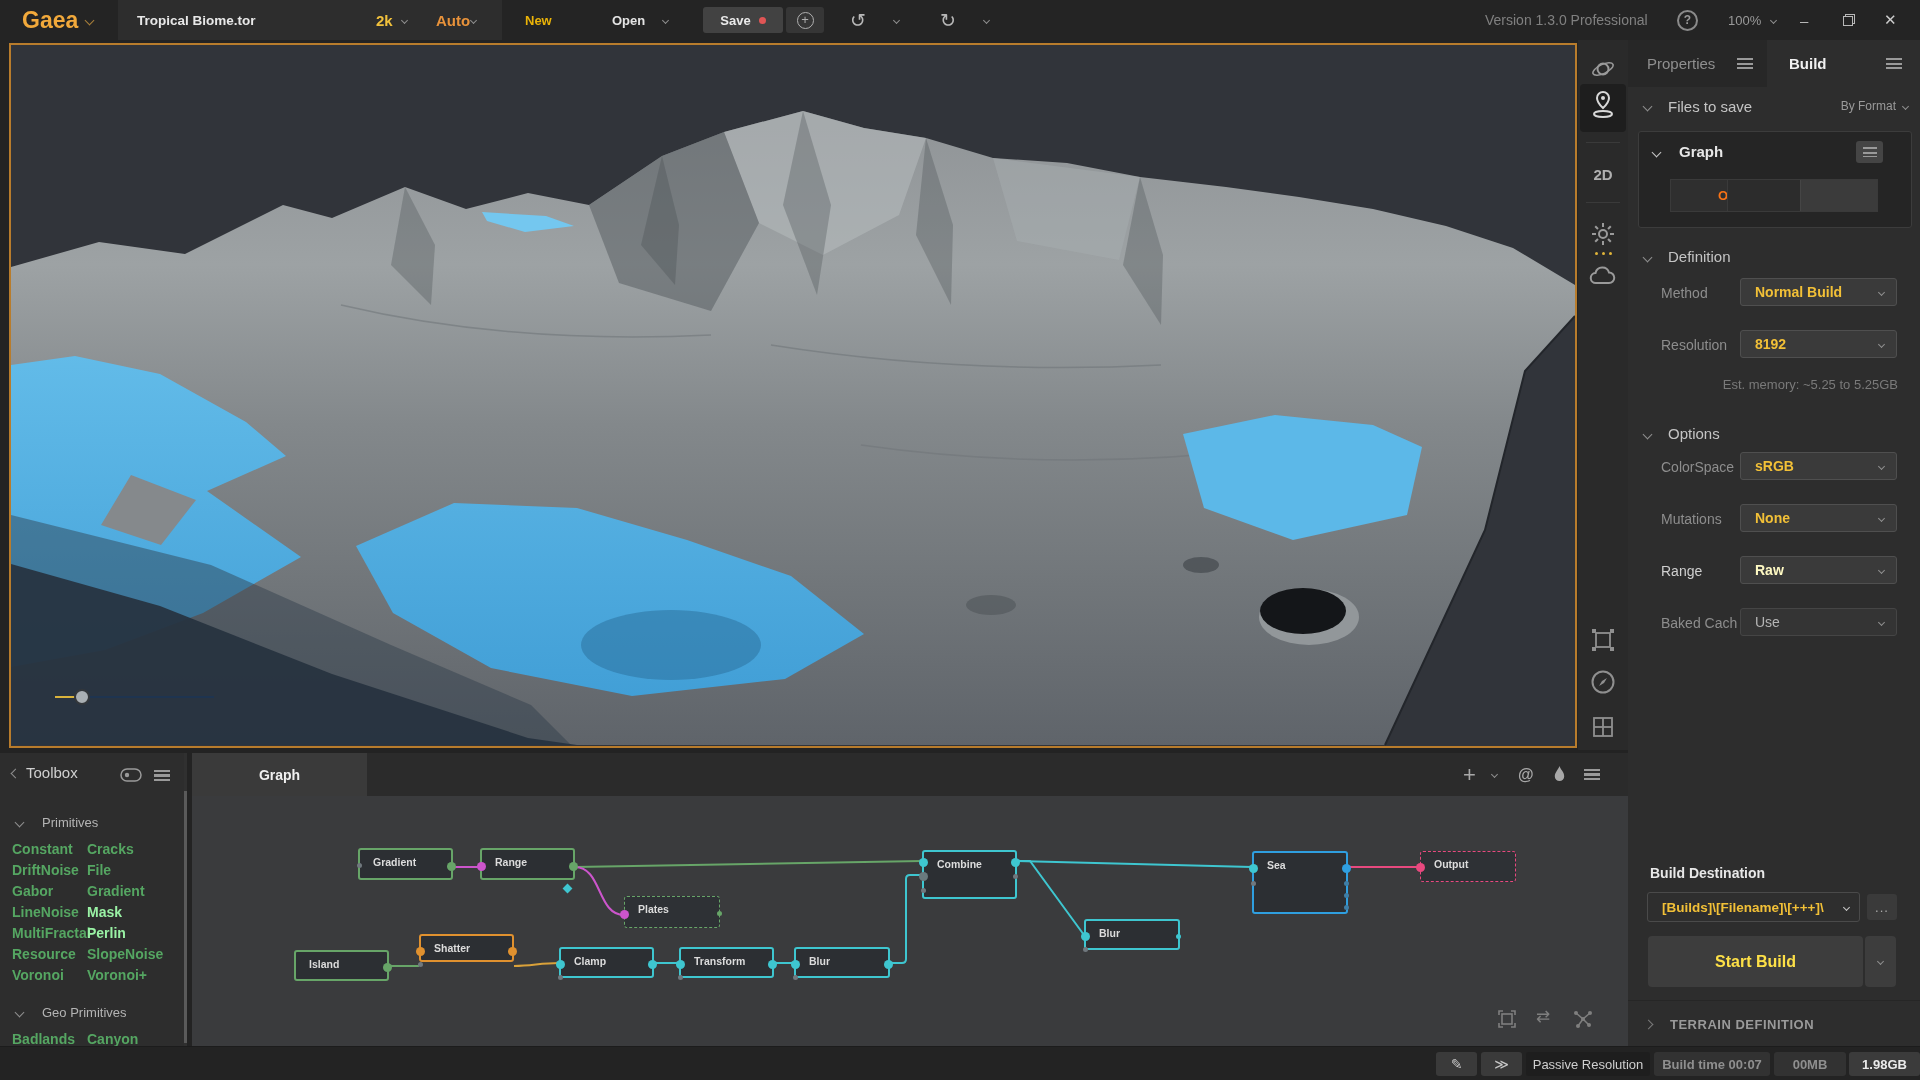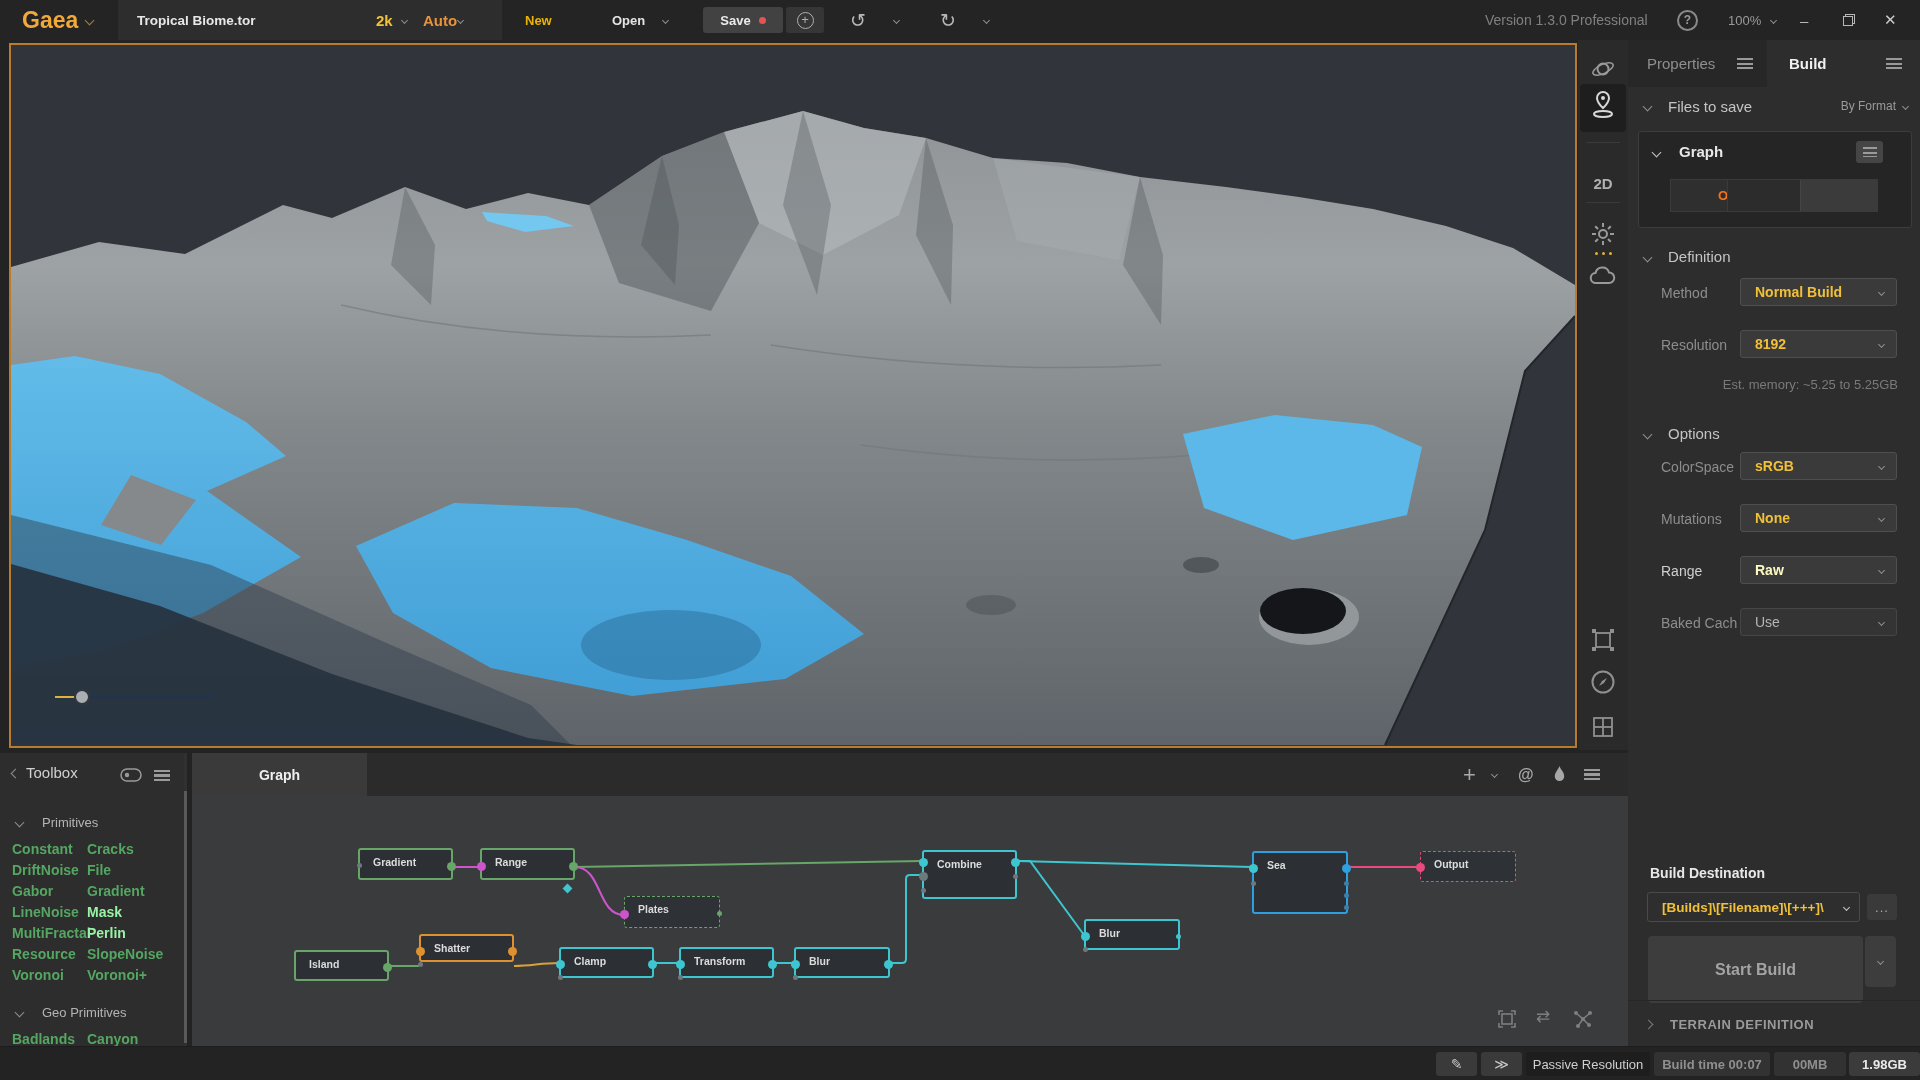--- a/index.html
+++ b/index.html
@@ -21,21 +21,21 @@
   .hb { display:inline-block; width:16px; height:11px; background:repeating-linear-gradient(to bottom,#9a9a9a 0 2px,transparent 2px 4.5px); }
   .hb.sm { width:14px; height:10px; }
 
   
   #topbar { position:absolute; left:0; top:0; width:1920px; height:40px; background:#242424; }
   #fileseg { position:absolute; left:118px; top:0; width:384px; height:40px; background:#2d2d2d; }
   .tb-text { position:absolute; top:0; height:40px; display:flex; align-items:center; }
   #gaea-logo { left:22px; gap:8px; font-size:23px; font-weight:bold; color:#f2a93b; }
   #file-name { left:137px; font-size:13.5px; font-weight:bold; color:#e8e8e8; }
   #res-dd { left:376px; gap:9px; font-size:15px; font-weight:bold; color:#f1c13c; }
-  #auto-dd { left:423px; gap:1px; font-size:15px; font-weight:bold; color:#e8923a; }
+  #auto-dd { left:436px; gap:1px; font-size:15px; font-weight:bold; color:#e8923a; }
   #new-btn { left:525px; font-size:13px; font-weight:bold; color:#eab308; }
   #open-btn { left:612px; gap:18px; font-size:13px; font-weight:bold; color:#e4e4e4; }
   .tb-btn { position:absolute; top:7px; height:26px; border-radius:3px; display:flex; align-items:center; justify-content:center; }
   #save-btn { left:703px; width:80px; background:#424242; gap:8px; font-size:13px; font-weight:bold; color:#eaeaea; }
   #save-dot { width:7px; height:7px; border-radius:50%; background:#e05555; }
   #plus-btn { left:786px; width:38px; background:#363636; }
   .circle-plus { width:17px; height:17px; border:1.5px solid #b0b0b0; border-radius:50%; color:#b0b0b0; font-size:13px; line-height:14px; text-align:center; }
   .tb-icon { position:absolute; top:0; height:40px; display:flex; align-items:center; color:#b8b8b8; font-size:19px; }
   #version-label { position:absolute; top:0; height:40px; left:1485px; display:flex; align-items:center; color:#808080; font-size:14px; }
   #help-icon { position:absolute; left:1677px; top:10px; width:21px; height:21px; border:2px solid #8a8a8a; border-radius:50%; color:#9a9a9a; font-size:12px; font-weight:bold; text-align:center; line-height:17px; }
@@ -79,21 +79,21 @@
   #output-row { position:absolute; left:31px; top:47px; width:208px; height:33px; display:flex; border:1px solid #3a3a3a; }
   #output-row .c1 { width:56px; background:#2f2f2f; display:flex; align-items:center; padding-left:13px; }
   #output-row .c1 span { color:#f97316; font-size:13px; font-weight:bold;margin-left:34px; }
   #output-row .c2 { flex:1; background:#2c2c2c; border-left:1px solid #3a3a3a; }
   #output-row .c3 { width:77px; background:#3b3b3b; border-left:1px solid #454545; }
   #est-memory { position:absolute; right:22px; top:337px; font-size:13px; color:#7a7a7a; }
   #dest-title { position:absolute; left:22px; top:825px; font-size:14px; font-weight:bold; color:#e8e8e8; }
   #path-dd { position:absolute; left:19px; top:852px; width:213px; height:30px; background:#2e2e2e; border:1px solid #4a4a4a; border-radius:3px; display:flex; align-items:center; justify-content:space-between; padding:0 10px 0 14px; }
   #path-dd .val { color:#f2c037; font-size:13.5px; font-weight:bold; }
   #more-btn { position:absolute; left:239px; top:854px; width:30px; height:26px; background:#3a3a3a; border-radius:3px; color:#aaaaaa; font-size:13px; display:flex; align-items:center; justify-content:center; letter-spacing:1px; }
-  #start-build { position:absolute; left:20px; top:896px; width:215px; height:67px; background:#3d3d3d; border-radius:4px; display:flex; align-items:center; justify-content:center; font-size:16px; font-weight:bold; color:#a3a3a3; }
+  #start-build { position:absolute; left:20px; top:896px; width:215px; height:51px; background:#3d3d3d; border-radius:4px; display:flex; align-items:center; justify-content:center; font-size:16px; font-weight:bold; color:#fde047; }
   #start-build-dd { position:absolute; left:237px; top:896px; width:31px; height:51px; background:#3d3d3d; border-radius:4px; display:flex; align-items:center; justify-content:center; }
   #panel-div { position:absolute; left:0; top:960px; width:292px; height:1px; background:#262626; }
   #terrain-def { position:absolute; left:42px; top:977px; font-size:13px; font-weight:bold; color:#9a9a9a; letter-spacing:.5px; }
 
   
   #toolbox { position:absolute; left:0; top:753px; width:184px; height:293px; background:#2d2d2d; }
   #toolbox-title { position:absolute; left:26px; top:11px; font-size:15px; color:#d0d0d0; }
   #tb-scroll { position:absolute; left:184px; top:753px; width:3px; height:293px; background:#303030; }
   #tb-thumb { position:absolute; left:0; top:38px; width:3px; height:252px; background:#5a5a5a; }
   .tbx-sec { position:absolute; font-size:13px; color:#b4b4b4; }
@@ -258,21 +258,21 @@
     </div>
     <div id="pin-active"></div>
     <div class="st-item" style="top:50px;">
       <svg width="26" height="30" viewBox="0 0 26 30">
           <path d="M13 2c-3.3 0-6 2.6-6 5.9 0 4.4 6 10.1 6 10.1s6-5.7 6-10.1C19 4.6 16.3 2 13 2z" fill="none" stroke="#d8d8d8" stroke-width="2"></path>
           <circle cx="13" cy="8" r="2" fill="#d8d8d8"></circle>
           <ellipse cx="13" cy="24" rx="9" ry="3" fill="none" stroke="#d8d8d8" stroke-width="2"></ellipse>
         </svg>
     </div>
     <div class="st-sep" style="top:102px;"></div>
-    <div class="st-item" style="top:126px;margin-top:9px;">
+    <div class="st-item" style="top:126px;">
       <span id="twod-label">2D</span>
     </div>
     <div class="st-sep" style="top:162px;"></div>
     <div class="st-item" style="top:180px;">
       <svg width="28" height="28" viewBox="0 0 28 28">
           <circle cx="14" cy="14" r="4" fill="none" stroke="#9a9a9a" stroke-width="2"></circle>
           <g stroke="#9a9a9a" stroke-width="2">
             <line x1="14" y1="3" x2="14" y2="7"></line>
             <line x1="14" y1="21" x2="14" y2="25"></line>
             <line x1="3" y1="14" x2="7" y2="14"></line>

